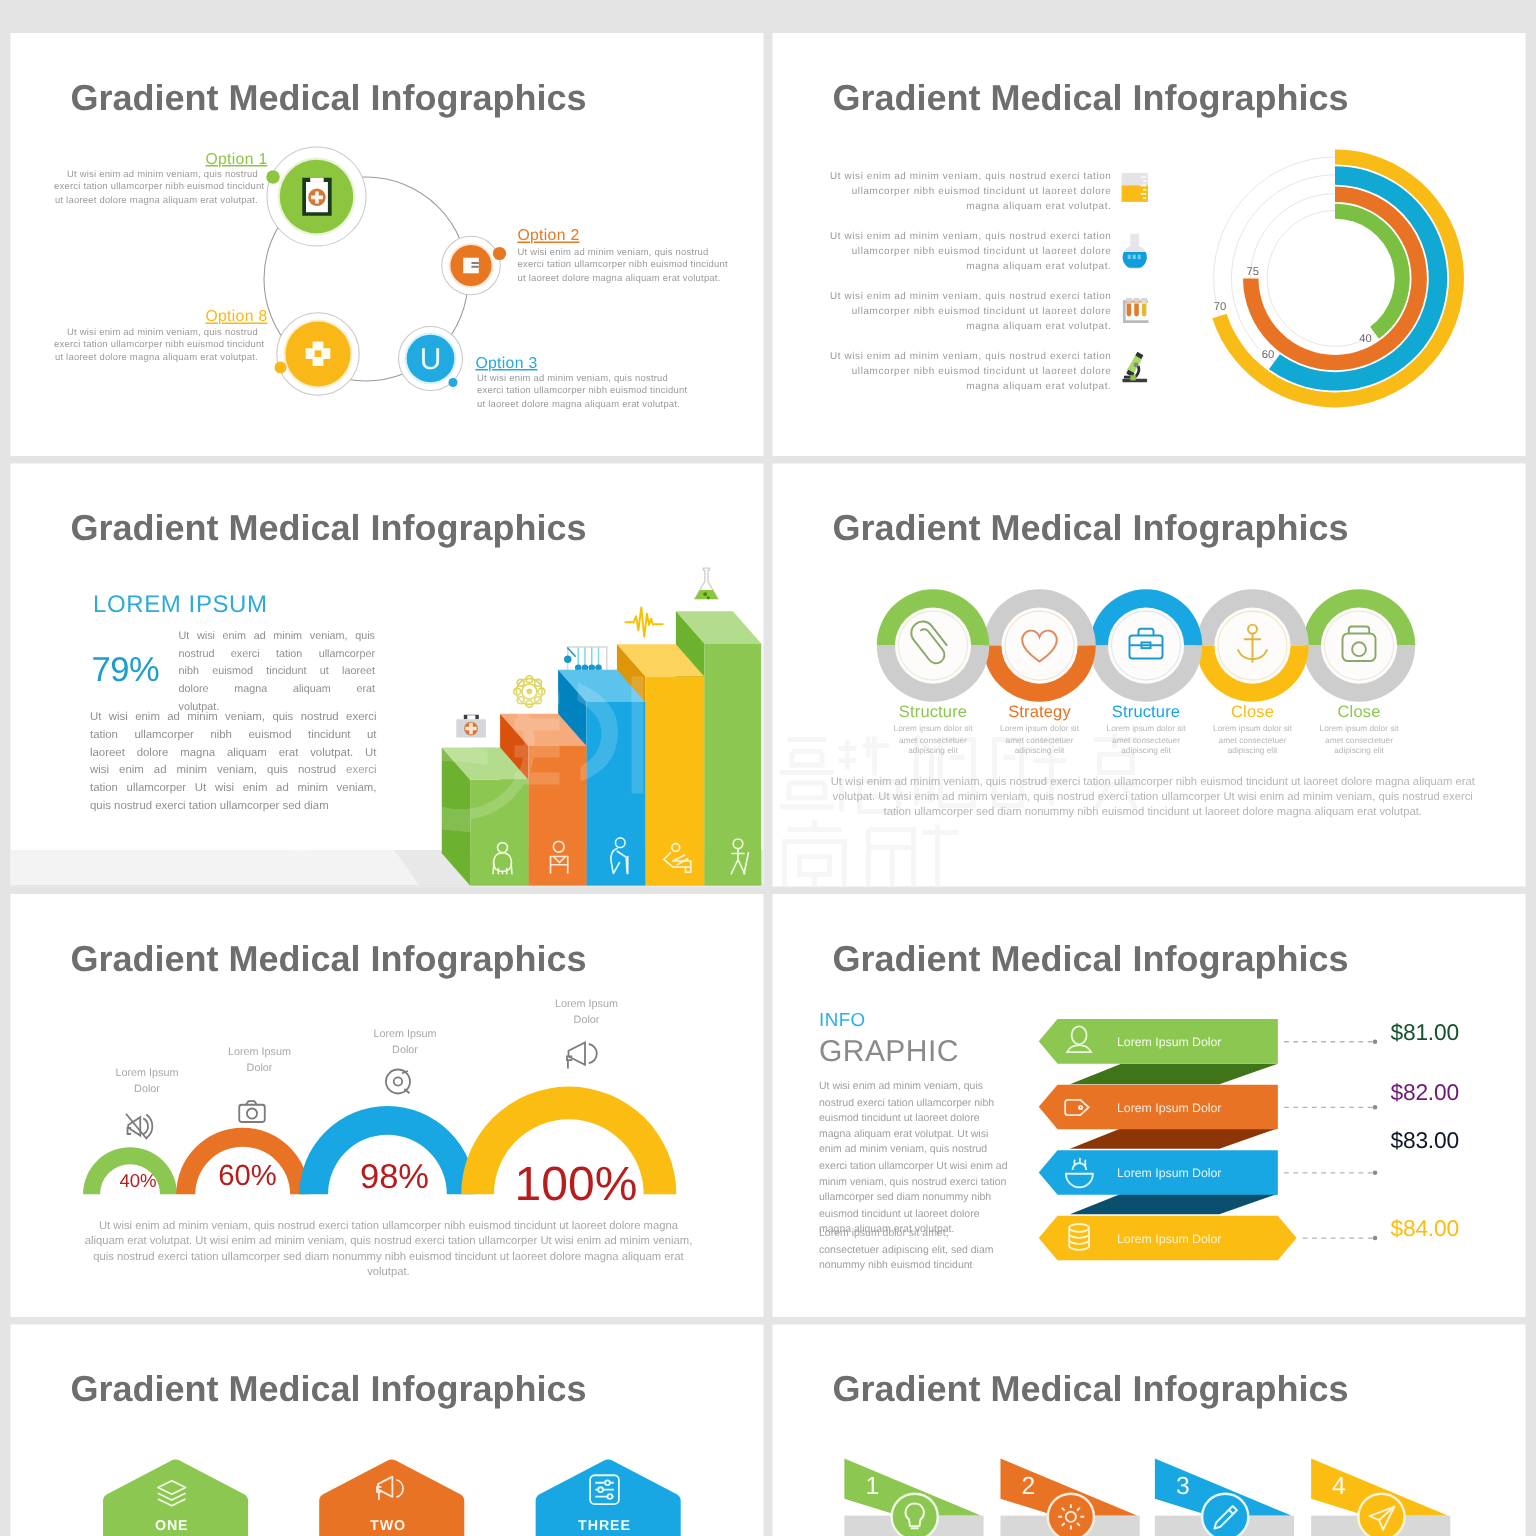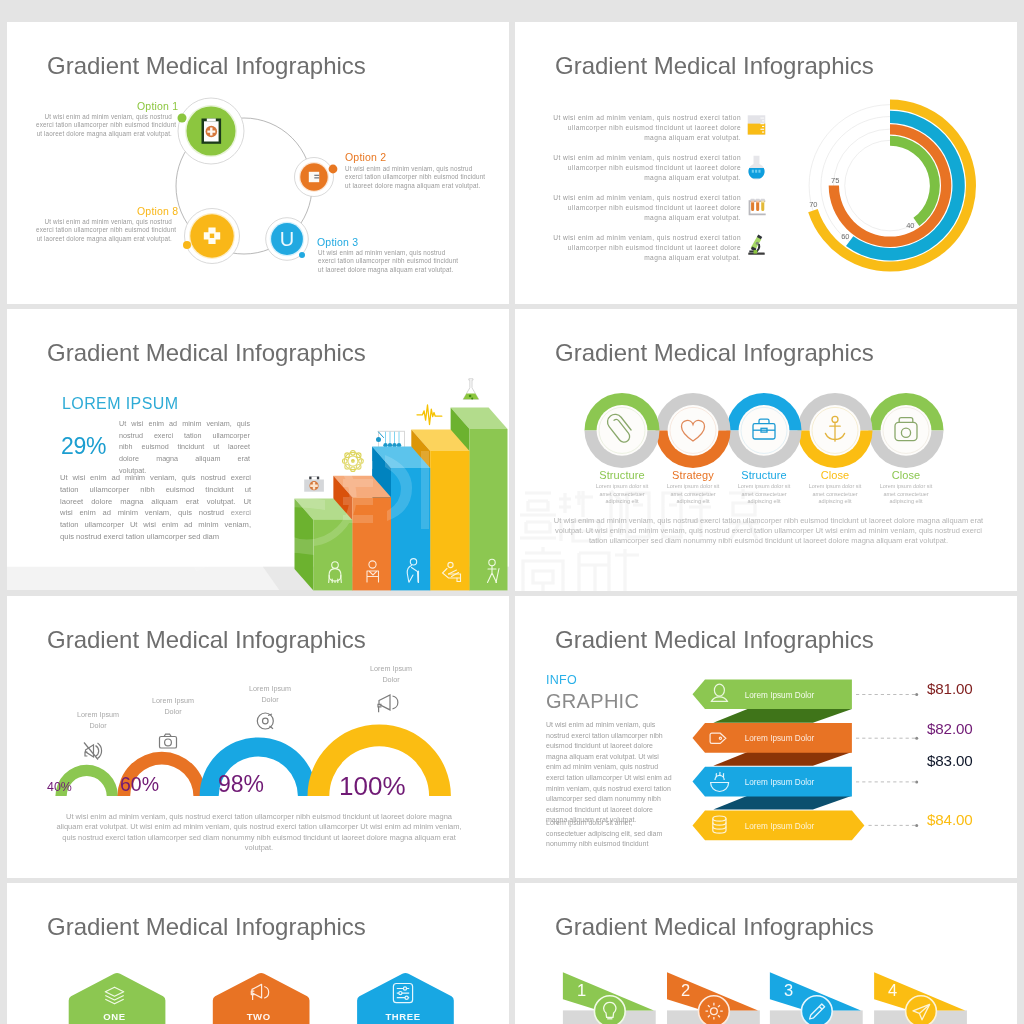--- a/index.html
+++ b/index.html
@@ -1,38 +1,38 @@
 <!DOCTYPE html>
 <html><head>
 <meta charset="utf-8">
 <style>
   html,body{margin:0;padding:0;}
   body{width:1024px;height:1024px;background:#e4e4e4;font-family:"Liberation Sans",sans-serif;overflow:hidden;}
   .grid{position:absolute;left:0;top:0;width:1024px;height:1024px;}
   .slide{position:absolute;background:#fff;overflow:hidden;}
-  .title{position:absolute;left:40px;top:30px;font-size:24px;color:#6e6e6e;font-weight:400;white-space:nowrap;}
+  .title{position:absolute;left:40px;top:30px;font-size:24px;color:#6e6e6e;font-weight:700;white-space:nowrap;}
   svg{display:block;position:absolute;left:0;top:0;overflow:visible;}
-  .opt-label{position:absolute;font-size:10.5px;letter-spacing:0.2px;}
+  .opt-label{position:absolute;font-size:10.5px;letter-spacing:0.2px;text-decoration:underline;}
   .opt-body{position:absolute;font-size:6.3px;line-height:8.4px;color:#9a9a9a;letter-spacing:0.15px;white-space:nowrap;}
   .s2row{position:absolute;left:38px;width:232px;}
   .s2txt{font-size:6.6px;line-height:9.9px;color:#9a9a9a;text-align:right;width:188px;white-space:nowrap;letter-spacing:0.42px;}
   .s2ic{position:absolute;left:193px;top:0px;width:21px;height:23px;}
   .s3-kicker{position:absolute;left:55px;top:86px;font-size:16px;color:#2eabd6;letter-spacing:0.4px;}
   .s3-pct{position:absolute;left:54px;top:124px;font-size:23px;color:#1c9ed0;letter-spacing:-0.3px;}
   .s3-p1{position:absolute;left:112px;top:109px;width:131px;font-size:7.2px;line-height:11.7px;color:#8f8f8f;}
   .s3-p2{position:absolute;left:53px;top:163px;width:191px;font-size:7.6px;line-height:11.8px;color:#8f8f8f;}
   .jl{text-align:justify;text-align-last:justify;white-space:nowrap;}
   .jl.last{text-align-last:left;}
   .s4wm{position:absolute;left:0;top:0;}
   .s4col{position:absolute;top:160px;width:100px;text-align:center;}
   .s4t{font-size:11px;letter-spacing:0.1px;}
   .s4s{font-size:5.5px;line-height:7.5px;color:#b6b6b6;margin-top:2px;width:66px;margin-left:17px;}
   .s4para{position:absolute;left:38px;top:207px;width:431px;font-size:7.5px;line-height:10.2px;color:#b5b5b5;text-align:center;white-space:nowrap;}
   .s5lbl{position:absolute;width:90px;text-align:center;font-size:7.2px;line-height:10.5px;color:#a8a8a8;}
-  .s5pct{position:absolute;width:90px;color:#701a75;}
+  .s5pct{position:absolute;width:90px;text-align:center;color:#b91c1c;}
   .s5para{position:absolute;left:29px;top:216px;width:446px;font-size:7.5px;line-height:10.3px;color:#a8a8a8;text-align:center;white-space:nowrap;}
   .s6-info{position:absolute;left:31px;top:77px;font-size:12.5px;color:#29b0e8;letter-spacing:0.3px;}
   .s6-graphic{position:absolute;left:31px;top:94px;font-size:20px;color:#8a8a8a;letter-spacing:0.3px;}
   .s6-body{position:absolute;left:31px;top:124px;width:127px;font-size:7px;line-height:10.6px;color:#a0a0a0;}
   .s6-body2{position:absolute;left:31px;top:222px;width:127px;font-size:7px;line-height:10.6px;color:#a0a0a0;}
   .s6-price{position:absolute;left:412px;width:90px;font-size:15.2px;letter-spacing:-0.15px;}
 </style>
 </head>
 <body>
 
@@ -167,21 +167,21 @@
         <circle cx="13" cy="10.6" r="1.8" fill="#7e8c7a"></circle>
         <path d="M14.8 11.4 a7.6 7.6 0 0 1 -4.4 9.4" fill="none" stroke="#2f3338" stroke-width="2.2"></path>
         <rect x="3.8" y="18.8" width="8.6" height="2.2" fill="#2f3338"></rect>
         <path d="M8.6 18.4 h4.2 v4 h-4.2 z" fill="#8cc63f"></path>
       </svg>
     </div>
   </div>
   <div class="slide" style="left:7px;top:309px;width:502px;height:282px">
     <div class="title">Gradient Medical Infographics</div>
     <div class="s3-kicker">LOREM IPSUM</div>
-    <div class="s3-pct">29%</div>
+    <div class="s3-pct">79%</div>
     <div class="s3-p1">
         <div class="jl">Ut wisi enim ad minim veniam, quis</div>
         <div class="jl">nostrud exerci tation ullamcorper</div>
         <div class="jl">nibh euismod tincidunt ut laoreet</div>
         <div class="jl">dolore magna aliquam erat</div>
         <div class="jl last">volutpat.</div>
       </div>
     <div class="s3-p2">
         <div class="jl">Ut wisi enim ad minim veniam, quis nostrud exerci</div>
         <div class="jl">tation ullamcorper nibh euismod tincidunt ut</div>
@@ -440,21 +440,21 @@
         <path d="M385.5 100 a6.5 6.5 0 0 1 0 12.8"></path>
       </g>
     </svg>
     <div class="s5lbl" style="left:46px;top:114px"><span>Lorem Ipsum</span><br><span>Dolor</span></div>
     <div class="s5lbl" style="left:121px;top:100px"><span>Lorem Ipsum</span><br><span>Dolor</span></div>
     <div class="s5lbl" style="left:218px;top:88px"><span>Lorem Ipsum</span><br><span>Dolor</span></div>
     <div class="s5lbl" style="left:339px;top:68px"><span>Lorem Ipsum</span><br><span>Dolor</span></div>
     <div class="s5pct" style="left:40px;top:184px;font-size:12.4px">40%</div>
     <div class="s5pct" style="left:113px;top:177px;font-size:19.5px">60%</div>
     <div class="s5pct" style="left:211px;top:175px;font-size:23px">98%</div>
-    <div class="s5pct" style="left:332px;top:175px;font-size:26px">100%</div>
+    <div class="s5pct" style="left:332px;top:175px;font-size:32px">100%</div>
     <div class="s5para"><span>Ut wisi enim ad minim veniam, quis nostrud exerci tation ullamcorper nibh euismod tincidunt ut laoreet dolore magna</span><br><span>aliquam erat volutpat. Ut wisi enim ad minim veniam, quis nostrud exerci tation ullamcorper Ut wisi enim ad minim veniam,</span><br><span>quis nostrud exerci tation ullamcorper sed diam nonummy nibh euismod tincidunt ut laoreet dolore magna aliquam erat</span><br><span>volutpat.</span></div>
   </div>
   <div class="slide" style="left:515px;top:596px;width:502px;height:282px">
     <div class="title">Gradient Medical Infographics</div>
     <div class="s6-info">INFO</div>
     <div class="s6-graphic">GRAPHIC</div>
     <div class="s6-body">Ut wisi enim ad minim veniam, quis nostrud exerci tation ullamcorper nibh euismod tincidunt ut laoreet dolore magna aliquam erat volutpat. Ut wisi enim ad minim veniam, quis nostrud exerci tation ullamcorper Ut wisi enim ad minim veniam, quis nostrud exerci tation ullamcorper sed diam nonummy nibh euismod tincidunt ut laoreet dolore magna aliquam erat volutpat.</div>
     <div class="s6-body2">Lorem ipsum dolor sit amet, consectetuer adipiscing elit, sed diam nonummy nibh euismod tincidunt</div>
     <svg width="502" height="282" viewBox="0 0 502 282">
       <path d="M232.5 113.1 h104.4 l-39 13.7 h-99.6 z" fill="#3f7419"></path>
@@ -501,21 +501,21 @@
         <path d="M341 185.9 h60"></path>
         <path d="M353.5 229.4 h47.5"></path>
       </g>
       <g fill="#8b8b8b">
         <circle cx="401.7" cy="98.5" r="1.5"></circle>
           <circle cx="401.7" cy="142.2" r="1.5"></circle>
         <circle cx="401.7" cy="185.9" r="1.5"></circle>
           <circle cx="401.7" cy="229.4" r="1.5"></circle>
       </g>
     </svg>
-    <div class="s6-price" style="top:84px;color:#7f1d1d">$81.00</div>
+    <div class="s6-price" style="top:84px;color:#14532d">$81.00</div>
     <div class="s6-price" style="top:124px;color:#701a75">$82.00</div>
     <div class="s6-price" style="top:156px;color:#0f172a">$83.00</div>
     <div class="s6-price" style="top:215px;color:#fbbd12">$84.00</div>
   </div>
   <div class="slide" style="left:7px;top:883px;width:502px;height:141px">
     <div class="title">Gradient Medical Infographics</div>
     <svg width="502" height="141" viewBox="0 0 502 141">
       <g>
         <path d="M61.7 141 V117.5 a5 5 0 0 1 2.3 -4.2 l43.0 -22.5 a6.5 6.5 0 0 1 6.1 0 l43.0 22.5 a5 5 0 0 1 2.3 4.2 V141 Z" fill="#8cc751"></path>
         <g fill="none" stroke="#f1fae7" stroke-width="1.2" stroke-linejoin="round">

